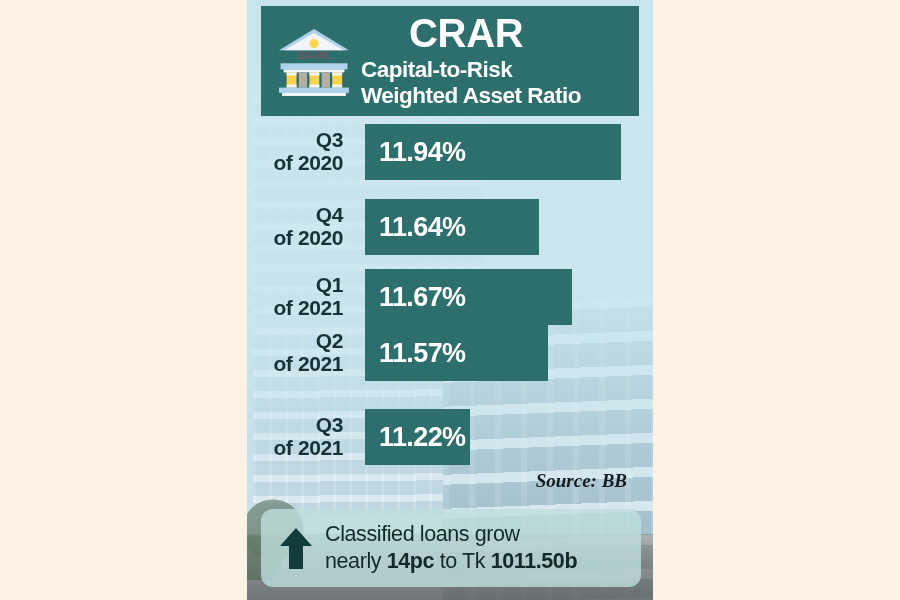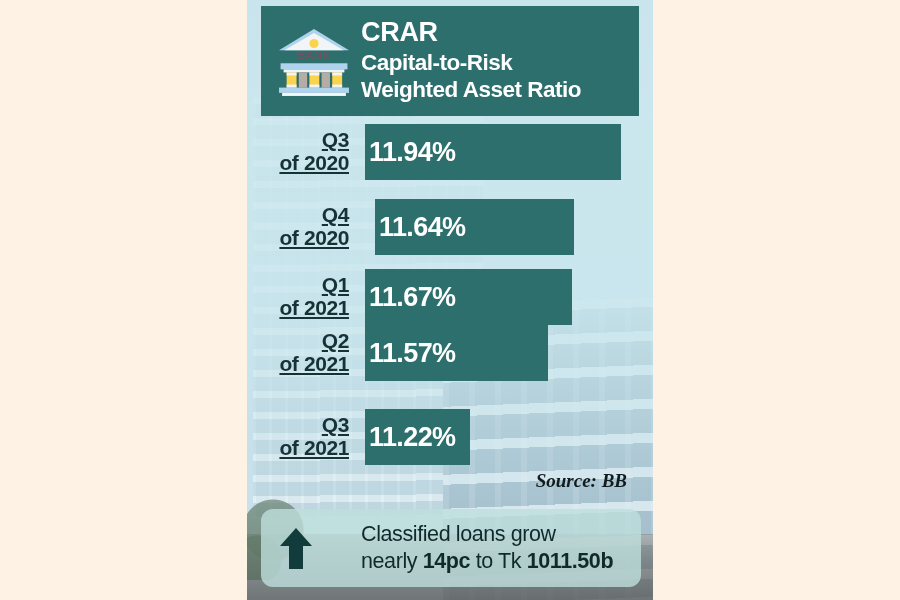--- a/index.html
+++ b/index.html
@@ -125,24 +125,25 @@
   }
 
   .header-text {
     display: flex;
     flex-direction: column;
     justify-content: center;
     color: #ffffff;
     line-height: 1.0;
   }
   .ht-title {
-    font-size: 27px;
+    font-size: 40px;
     font-weight: bold;
     letter-spacing: -0.3px;
     margin-bottom: 4px;
+    margin-left: 48px;
   }
   .ht-sub {
     font-size: 22.5px;
     font-weight: bold;
     letter-spacing: -0.5px;
     line-height: 1.17;
   }
 
   
   #chart {
@@ -157,37 +158,36 @@
     left: 0;
     width: 406px;
     height: 56px;
     display: flex;
     align-items: center;
   }
   .bar-label {
     width: 118px;
     flex: 0 0 auto;
     text-align: right;
-    padding-right: 16px;
+    padding-right: 22px;
     box-sizing: border-box;
     color: #163235;
     font-size: 21px;
     font-weight: bold;
     line-height: 1.08;
     letter-spacing: -0.4px;
-    text-decoration: underline;
   }
   .bar-label .l2 { display: block; }
   .bar {
     height: 56px;
     background: #2C6F6D;
     display: flex;
     align-items: center;
     box-sizing: border-box;
-    padding-left: 4px;
+    padding-left: 14px;
   }
   .bar-value {
     color: #ffffff;
     font-size: 27px;
     font-weight: bold;
     letter-spacing: -0.6px;
   }
 
   
   #source {
@@ -222,21 +222,21 @@
     flex: 0 0 auto;
     margin-right: 12px;
   }
   .callout-text {
     color: #12292c;
     font-size: 21.5px;
     line-height: 1.24;
     letter-spacing: -0.4px;
   }
   .callout-text b { font-weight: bold; }
-  .callout-text .line { display: block; white-space: nowrap; margin-left: 36px; }
+  .callout-text .line { display: block; white-space: nowrap; }
 </style>
 </head>
 <body>
 
 <div id="canvas">
 
   <div id="panel">
 
     <div class="photo-sky"></div>
     <div class="photo-tower"></div>
@@ -284,26 +284,26 @@
       <div class="bar-row" style="top:0px;">
         <div class="bar-label">
           <span>Q3</span>
           <span class="l2">of 2020</span>
         </div>
         <div class="bar" style="width:256px;">
           <span class="bar-value">11.94%</span>
         </div>
       </div>
 
-      <div class="bar-row" style="top:75px;gap:10px;">
+      <div class="bar-row" style="top:75px;">
         <div class="bar-label">
           <span>Q4</span>
           <span class="l2">of 2020</span>
         </div>
-        <div class="bar" style="width:199px;">
+        <div class="bar" style="width:174px;">
           <span class="bar-value">11.64%</span>
         </div>
       </div>
 
       <div class="bar-row" style="top:145px;">
         <div class="bar-label">
           <span>Q1</span>
           <span class="l2">of 2021</span>
         </div>
         <div class="bar" style="width:207px;">

